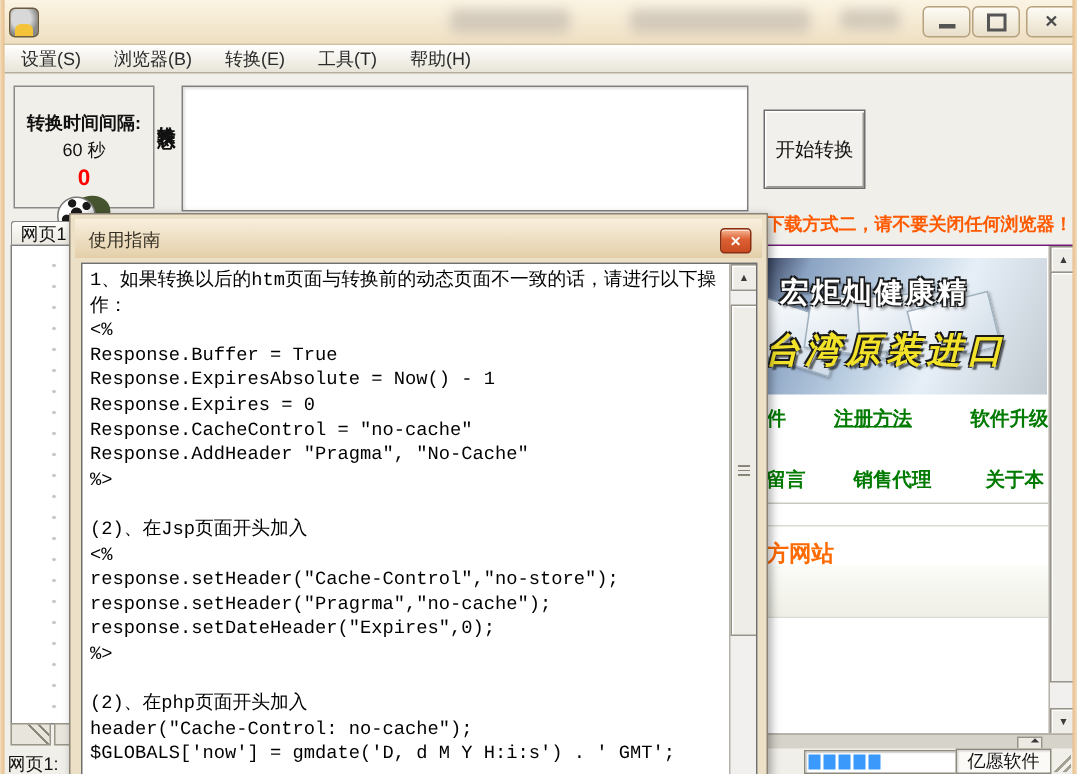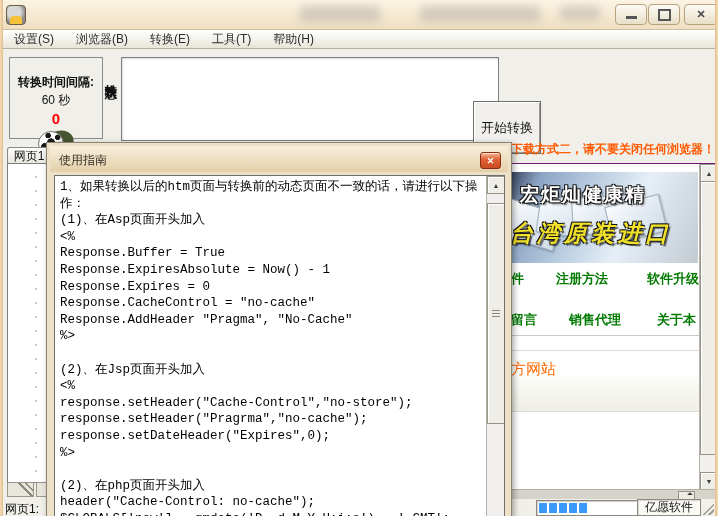--- a/index.html
+++ b/index.html
@@ -61,21 +61,21 @@
   .dlg-thumb{position:absolute;left:0;top:27px;width:16px;height:219px;background:#efede8;border:1px solid #98948a;box-shadow:inset 1px 1px 0 #fff;}
   .thumb-grip{position:absolute;left:4px;top:50%;margin-top:-4px;width:8px;height:8px;background:repeating-linear-gradient(#8a867a 0 1px,transparent 1px 3px);}
   
   .browser{position:absolute;left:508px;top:163px;width:208px;height:325px;background:#fff;border:1px solid #701a75;overflow:hidden;z-index:2;}
   .banner{position:absolute;left:1px;top:8px;width:188px;height:91px;overflow:hidden;background:linear-gradient(115deg,#35405c 0%,#8ca4c4 14%,#b8cce0 38%,#e6eff7 62%,#c2cad2 100%);}
   .packet{position:absolute;width:54px;height:36px;background:linear-gradient(145deg,#fafcfe,#cfdbe7);border:1px solid #9fb0bf;box-shadow:1px 1px 2px rgba(0,0,0,.25);}
   .banner-title{position:absolute;left:10px;top:10px;font-size:19px;font-weight:bold;color:#fff;letter-spacing:2px;white-space:nowrap;text-shadow:-1px -1px 0 #1a1a1a,1px -1px 0 #1a1a1a,-1px 1px 0 #1a1a1a,1px 1px 0 #1a1a1a,2px 2px 2px rgba(0,0,0,.5);}
   .banner-sub{position:absolute;left:0px;top:46px;font-size:23px;font-weight:bold;font-style:italic;color:#f2e22a;letter-spacing:4px;white-space:nowrap;text-shadow:-1px -1px 0 #1a1a1a,1px -1px 0 #1a1a1a,-1px 1px 0 #1a1a1a,2px 2px 1px rgba(0,0,0,.6);}
   .navlink{position:absolute;font-size:13px;font-weight:bold;color:#007a00;white-space:nowrap;}
   .hline{position:absolute;left:0;width:190px;height:1px;background:#c9c9c2;}
-  .site-orange{position:absolute;left:2px;top:196px;font-size:15px;font-weight:normal;color:#ff6a00;white-space:nowrap;}
+  .site-orange{position:absolute;left:2px;top:196px;font-size:15px;font-weight:bold;color:#ff6a00;white-space:nowrap;}
   .soft-band{position:absolute;left:0;top:213px;width:190px;height:34px;background:linear-gradient(#fbfbf8,#efefe6);border-bottom:1px solid #dcdcd2;}
   .br-sb{position:absolute;right:0;top:0;width:17px;height:325px;background:#f2f0ee;border-left:1px solid #b5b2aa;}
   .br-thumb{position:absolute;left:0;top:17px;width:16px;height:272px;background:#efede8;border:1px solid #98948a;box-shadow:inset 1px 1px 0 #fff;}
   .bottom-strip{position:absolute;left:508px;top:489px;width:208px;height:10px;background:#d6d3ca;border:1px solid #b3afa3;z-index:2;}
   .strip-btn{position:absolute;right:22px;top:1px;width:15px;height:7px;background:#eceae3;border:1px solid #98948a;}
   .strip-btn::after{content:"";position:absolute;right:2px;top:1px;border-left:4px solid transparent;border-top:4px solid #3a3a3a;transform:rotate(-45deg);}
   
   .statusbar{position:absolute;left:3px;top:499px;width:712px;height:17px;background:#f1efe9;z-index:3;}
   .sb-left{position:absolute;left:2px;top:2px;font-size:12px;color:#111;}
   .progress{position:absolute;left:533px;top:1px;width:99px;height:14px;background:#fff;border:1px solid #8d897d;box-shadow:inset 1px 1px 1px rgba(0,0,0,.2);display:flex;align-items:center;padding-left:2px;gap:2px;}
@@ -119,42 +119,42 @@
     <div class="ball-wrap">
       <div class="ball-leaf"></div>
       <div class="ball"></div>
     </div>
   </div>
 
   <div class="vlabel">转换状态</div>
 
   <div class="statusbox"></div>
 
-  <div class="pushbtn" style="left:473px;margin-top:28px;">开始转换</div>
+  <div class="pushbtn" style="left:509px;">开始转换</div>
 
   <div class="notice">下载方式二，请不要关闭任何浏览器！</div>
 
   <div class="page-tab">网页1</div>
   <div class="listbox"></div>
   <div class="mini-grips">
     <div class="mini-grip"></div>
     <div class="mini-grip"></div>
   </div>
 
   <div class="browser">
     <div class="banner">
       <div class="packet" style="left:-6px;top:34px;transform:rotate(18deg);"></div>
       <div class="packet" style="left:28px;top:26px;transform:rotate(8deg);"></div>
       <div class="packet" style="left:62px;top:24px;transform:rotate(-4deg);"></div>
       <div class="packet" style="left:98px;top:28px;transform:rotate(-14deg);"></div>
       <div class="banner-title">宏炬灿健康精</div>
       <div class="banner-sub">台湾原装进口</div>
     </div>
     <div class="navlink" style="left:2px;top:106px;">件</div>
-    <div class="navlink" style="left:47px;top:106px;">注册方法</div>
+    <div class="navlink" style="left:47px;top:106px;text-decoration:underline;">注册方法</div>
     <div class="navlink" style="left:138px;top:106px;">软件升级</div>
     <div class="navlink" style="left:2px;top:147px;">留言</div>
     <div class="navlink" style="left:60px;top:147px;">销售代理</div>
     <div class="navlink" style="left:148px;top:147px;">关于本</div>
     <div class="hline" style="top:171px;"></div>
     <div class="hline" style="top:186px;background:#dddad2;"></div>
     <div class="site-orange">方网站</div>
     <div class="soft-band"></div>
     <div class="br-sb">
       <div class="sb-btn" style="top:0;">
@@ -187,21 +187,20 @@
     <div class="dialog-titlebar">
       <div class="dialog-title">使用指南</div>
       <div class="dialog-close">
           <span>✕</span>
         </div>
     </div>
     <div class="dialog-content">
       <div class="guide-text" id="guide-lines">
           <div class="tl">1、如果转换以后的htm页面与转换前的动态页面不一致的话，请进行以下操</div>
           <div class="tl">作：</div>
-          <div class="tl">(1)、在Asp页面开头加入</div>
           <div class="tl">&lt;%</div>
           <div class="tl">Response.Buffer = True</div>
           <div class="tl">Response.ExpiresAbsolute = Now() - 1</div>
           <div class="tl">Response.Expires = 0</div>
           <div class="tl">Response.CacheControl = "no-cache"</div>
           <div class="tl">Response.AddHeader "Pragma", "No-Cache"</div>
           <div class="tl">%&gt;</div>
           <div class="tl"></div>
           <div class="tl">(2)、在Jsp页面开头加入</div>
           <div class="tl">&lt;%</div>

